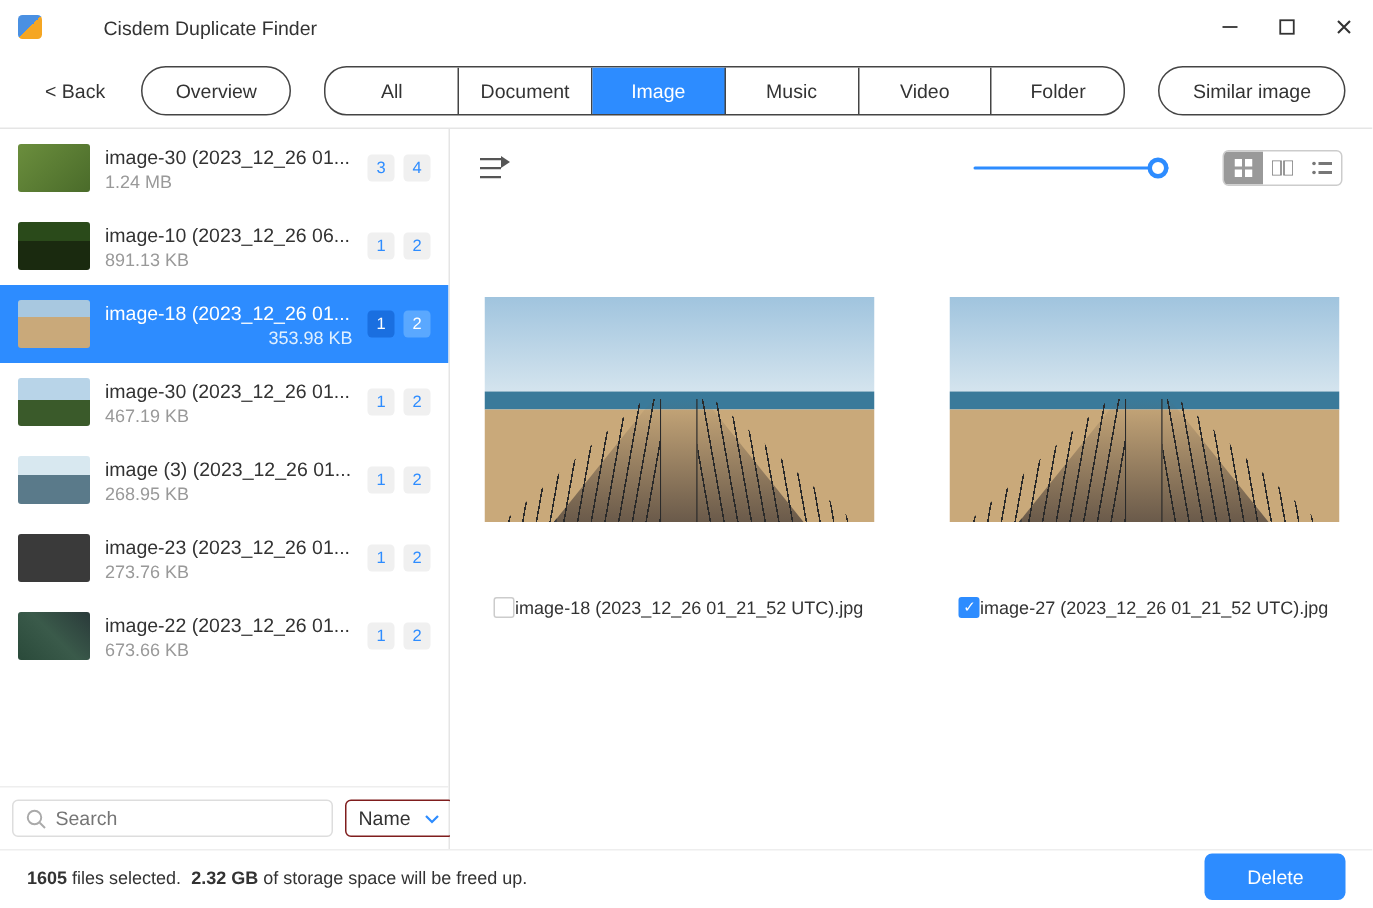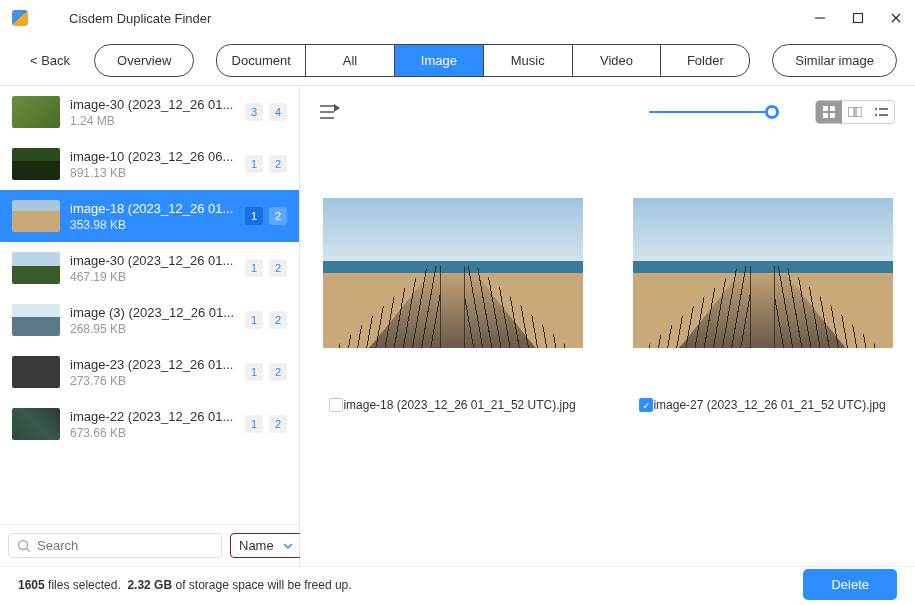--- a/index.html
+++ b/index.html
@@ -23,21 +23,21 @@
     .similar-btn { padding: 8px 22px; font-size: 13px; border: 1px solid #444; border-radius: 18px; cursor: pointer; margin-left: 10px; }
     
     
     .content { display: flex; height: calc(100% - 36px - 52px - 36px); border-top: 1px solid #e5e5e5; }
     
     
     .sidebar { width: 300px; border-right: 1px solid #e5e5e5; display: flex; flex-direction: column; }
     .file-list { flex: 1; overflow-y: auto; }
     .file-item { display: flex; align-items: center; padding: 10px 12px; gap: 10px; cursor: pointer; }
     .file-item.active { background: #2d8cff; color: #fff; }
-    .file-item.active .file-size { color: #e0f0ff; }
+    .file-item.active .file-size { color: #e0f0ff; text-align: right; }
     .thumb { width: 48px; height: 32px; background: #ccc; border-radius: 2px; flex-shrink: 0; }
     .file-info { flex: 1; min-width: 0; }
     .file-name { font-size: 13px; white-space: nowrap; overflow: hidden; text-overflow: ellipsis; }
     .file-size { font-size: 12px; color: #999; margin-top: 2px; }
     .file-badges { display: flex; gap: 6px; }
     .badge { width: 18px; height: 18px; display: flex; align-items: center; justify-content: center; font-size: 11px; border-radius: 3px; background: #f0f0f0; color: #2d8cff; }
     .file-item.active .badge { background: #5aa8ff; color: #fff; }
     .file-item.active .badge.b1 { background: #1a6fe0; }
     
     
@@ -112,22 +112,22 @@
           <path d="M2 2 L10 10 M10 2 L2 10" stroke="#333" stroke-width="1.4"></path>
         </svg>
     </div>
   </div>
 </div>
 
 <div class="toolbar">
   <div class="back-btn">&lt; Back</div>
   <div class="overview-btn">Overview</div>
   <div class="tab-group">
+    <div class="tab">All</div>
     <div class="tab">Document</div>
-    <div class="tab">All</div>
     <div class="tab active">Image</div>
     <div class="tab">Music</div>
     <div class="tab">Video</div>
     <div class="tab">Folder</div>
   </div>
   <div class="similar-btn">Similar image</div>
 </div>
 
 <div class="content">
 

